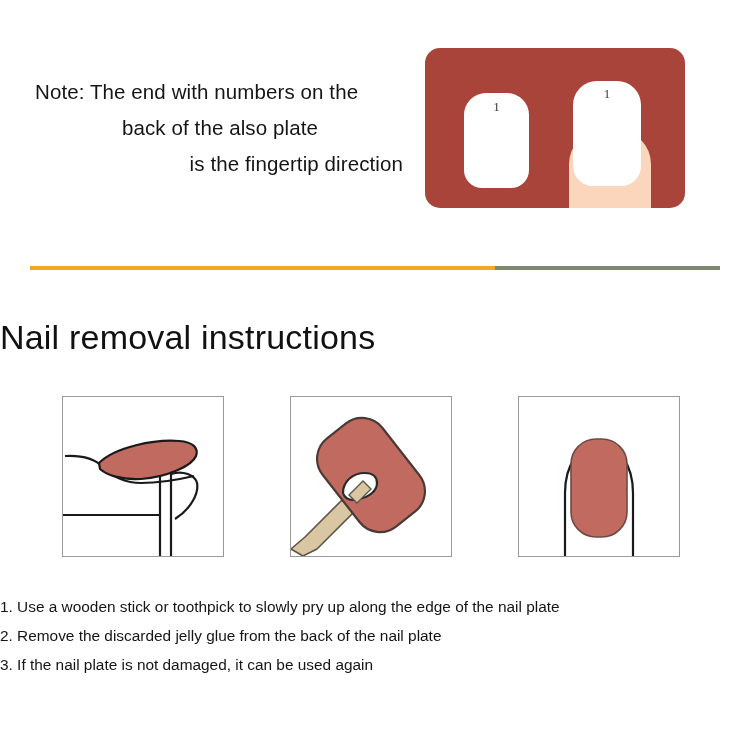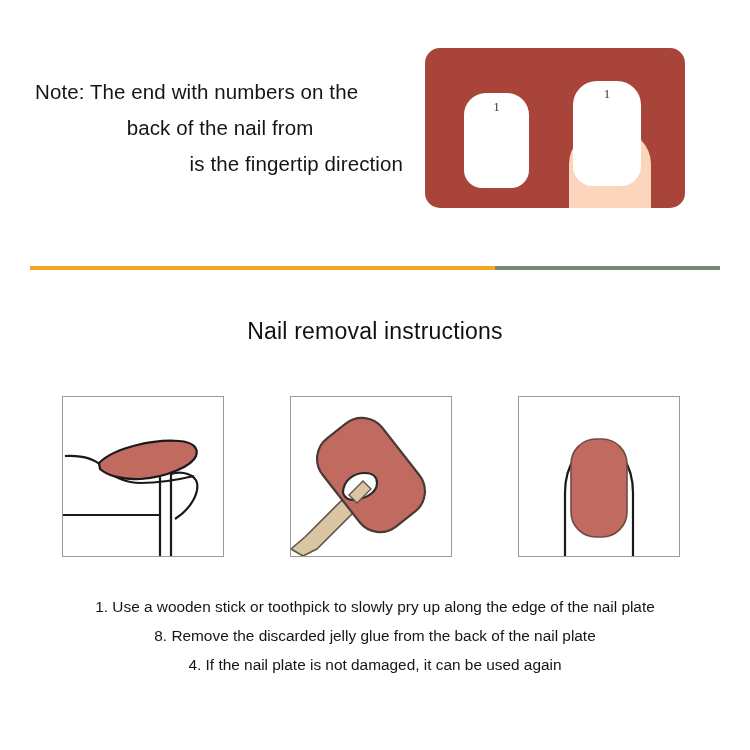--- a/index.html
+++ b/index.html
@@ -124,22 +124,21 @@
     height: 100%;
     background: #7b8a6e;
   }
 
   
   #section-title {
     position: absolute;
     left: 0;
     top: 318px;
     width: 750px;
-    text-align: center;
-    font-size: 23px;
+    font-size: 34px;
     color: #111111;
     letter-spacing: 0.2px;
   }
 
   
   #panels {
     position: absolute;
     left: 62px;
     top: 396px;
     width: 628px;
@@ -159,37 +158,37 @@
   #panel-2 { left: 228px; }
   #panel-3 { left: 456px; }
   .panel svg { display: block; }
 
   
   #steps {
     position: absolute;
     left: 0;
     top: 592px;
     width: 750px;
-    text-align: center;
+    text-align: left;
   }
   .step-line {
     font-size: 15.4px;
     line-height: 29px;
     color: #151515;
     white-space: nowrap;
   }
 </style>
 </head>
 <body>
 
 <div id="top-section">
 
   <div id="note-block">
     <div class="note-line l1">Note: The end with numbers on the</div>
-    <div class="note-line l2">back of the nail from</div>
+    <div class="note-line l2">back of the also plate</div>
     <div class="note-line l3">is the fingertip direction</div>
   </div>
 
   <div id="plate-graphic">
     <div id="plate-bg"></div>
     <div id="plate-finger-clip">
       <div id="plate-finger"></div>
     </div>
     <div class="plate-nail" id="plate-nail-left">
       <div class="plate-nail-num">1</div>
@@ -249,15 +248,15 @@
       <path d="M46 159 L46 96 C46 68 60 48 80 48 C100 48 114 68 114 96 L114 159" stroke="#1a1a1a" stroke-width="2.2" fill="none"></path>
 
       <rect x="52" y="42" width="56" height="98" rx="25" ry="25" fill="#c06a60" stroke="#6d4a44" stroke-width="1.6"></rect>
     </svg>
   </div>
 
 </div>
 
 <div id="steps">
   <div class="step-line">1. Use a wooden stick or toothpick to slowly pry up along the edge of the nail plate</div>
-  <div class="step-line">8. Remove the discarded jelly glue from the back of the nail plate</div>
-  <div class="step-line">4. If the nail plate is not damaged, it can be used again</div>
+  <div class="step-line">2. Remove the discarded jelly glue from the back of the nail plate</div>
+  <div class="step-line">3. If the nail plate is not damaged, it can be used again</div>
 </div>
 
 </body></html>

